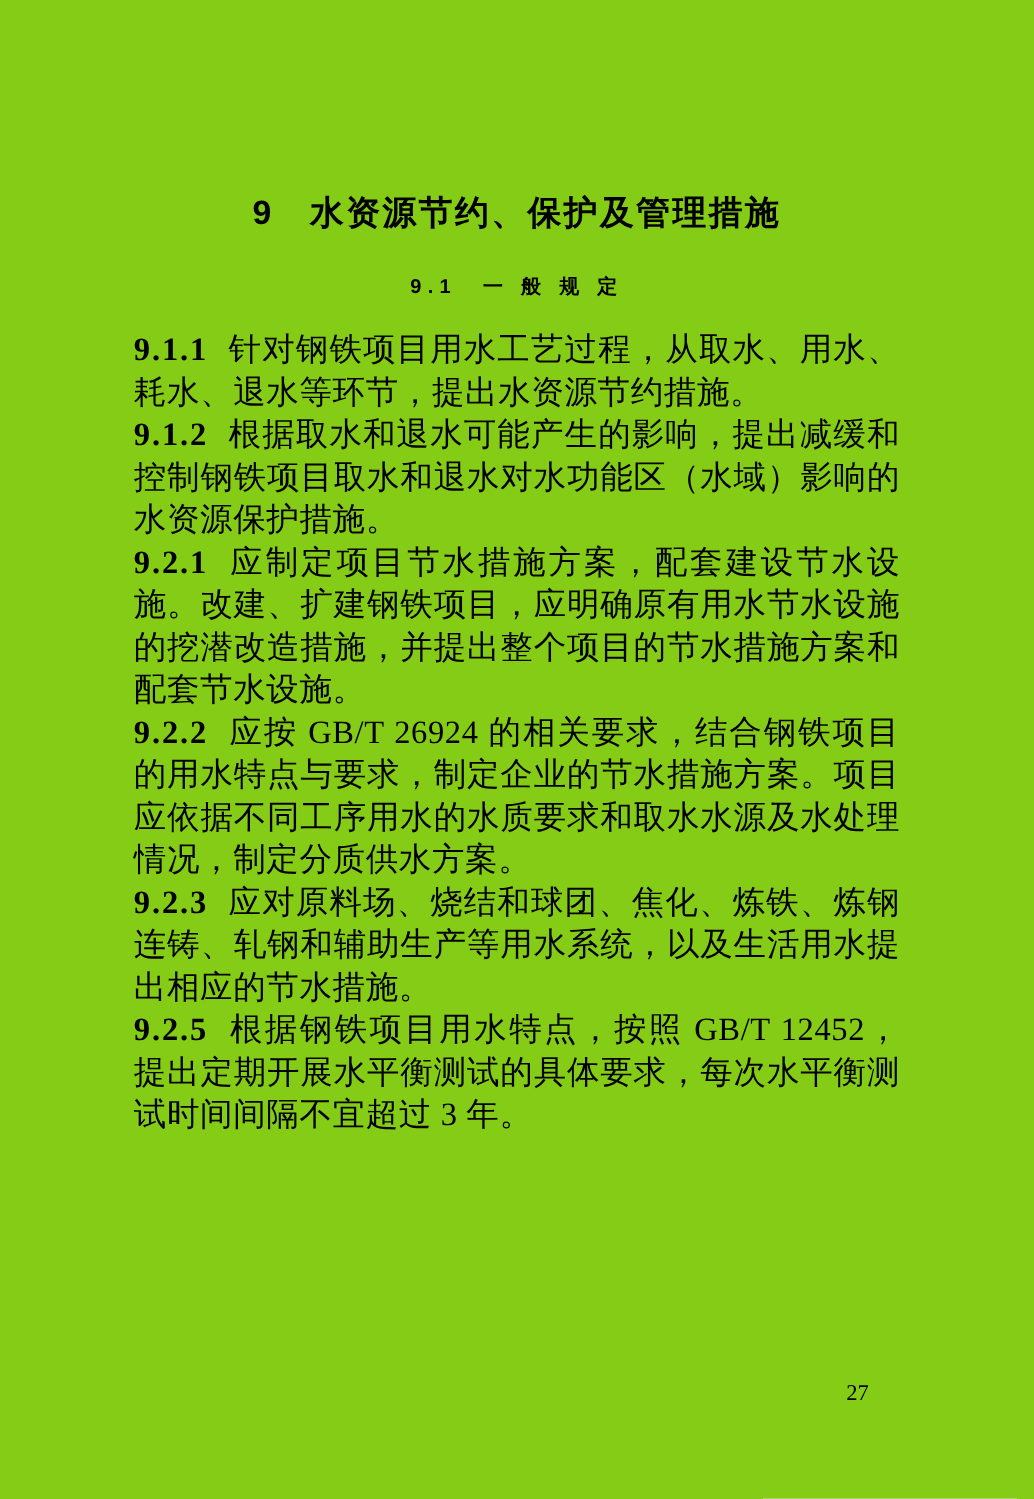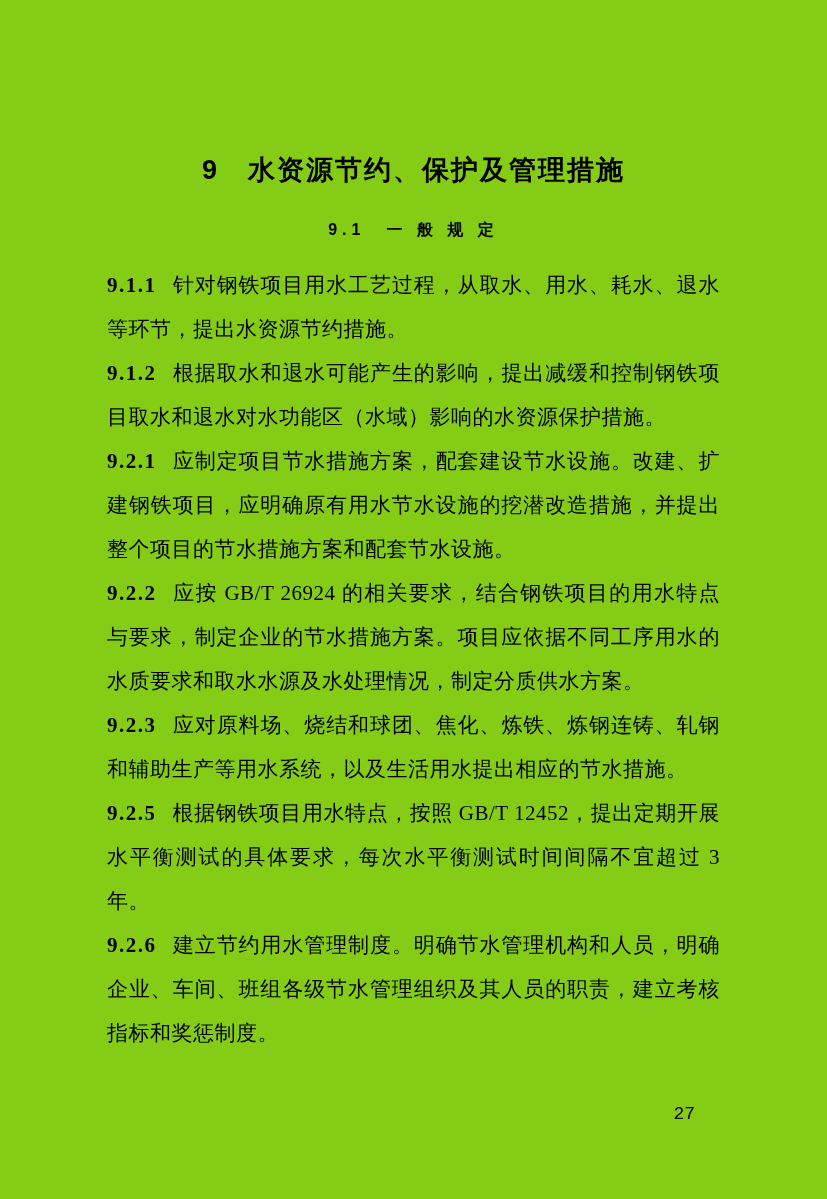--- a/index.html
+++ b/index.html
@@ -37,40 +37,40 @@
     font-family: Liberation Sans, sans-serif;
     font-weight: 700;
     font-size: 16px;
     line-height: 26px;
     letter-spacing: 5px;
     text-align: center;
     margin: 12px 0 20px 0;
     color: #000;
   }
   .para {
-    font-size: 21px;
-    line-height: 44px;
+    font-size: 26px;
+    line-height: 34px;
     text-align: justify;
     margin: 0;
     letter-spacing: 0.5px;
     color: #000;
   }
   .para .num {
     font-weight: 700;
     letter-spacing: 1.5px;
     margin-right: 16px;
   }
   .page-number {
     position: absolute;
     top: 1103px;
     right: 132px;
     font-size: 18px;
     line-height: 22px;
     color: #000;
-    font-family: Liberation Mono, monospace;
+    font-family: Liberation Serif, serif;
     margin-left: 32px;
   }
 </style>
 </head>
 <body>
 
 <div class="page">
   <div class="content">
 
     <h1 class="chapter-title">9　水资源节约、保护及管理措施</h1>
@@ -90,20 +90,17 @@
     </p>
     <p class="para">
       <span class="num">9.2.2</span><span>应按 GB/T 26924 的相关要求，结合钢铁项目的用水特点与要求，制定企业的节水措施方案。项目应依据不同工序用水的水质要求和取水水源及水处理情况，制定分质供水方案。</span>
     </p>
     <p class="para">
       <span class="num">9.2.3</span><span>应对原料场、烧结和球团、焦化、炼铁、炼钢连铸、轧钢和辅助生产等用水系统，以及生活用水提出相应的节水措施。</span>
     </p>
     <p class="para">
       <span class="num">9.2.5</span><span>根据钢铁项目用水特点，按照 GB/T 12452，提出定期开展水平衡测试的具体要求，每次水平衡测试时间间隔不宜超过 3 年。</span>
     </p>
-    <p class="para">
-      <span class="num">9.2.6</span><span>建立节约用水管理制度。明确节水管理机构和人员，明确企业、车间、班组各级节水管理组织及其人员的职责，建立考核指标和奖惩制度。</span>
-    </p>
 
   </div>
 
   <div class="page-number">27</div>
 </div>
 
 </body></html>

